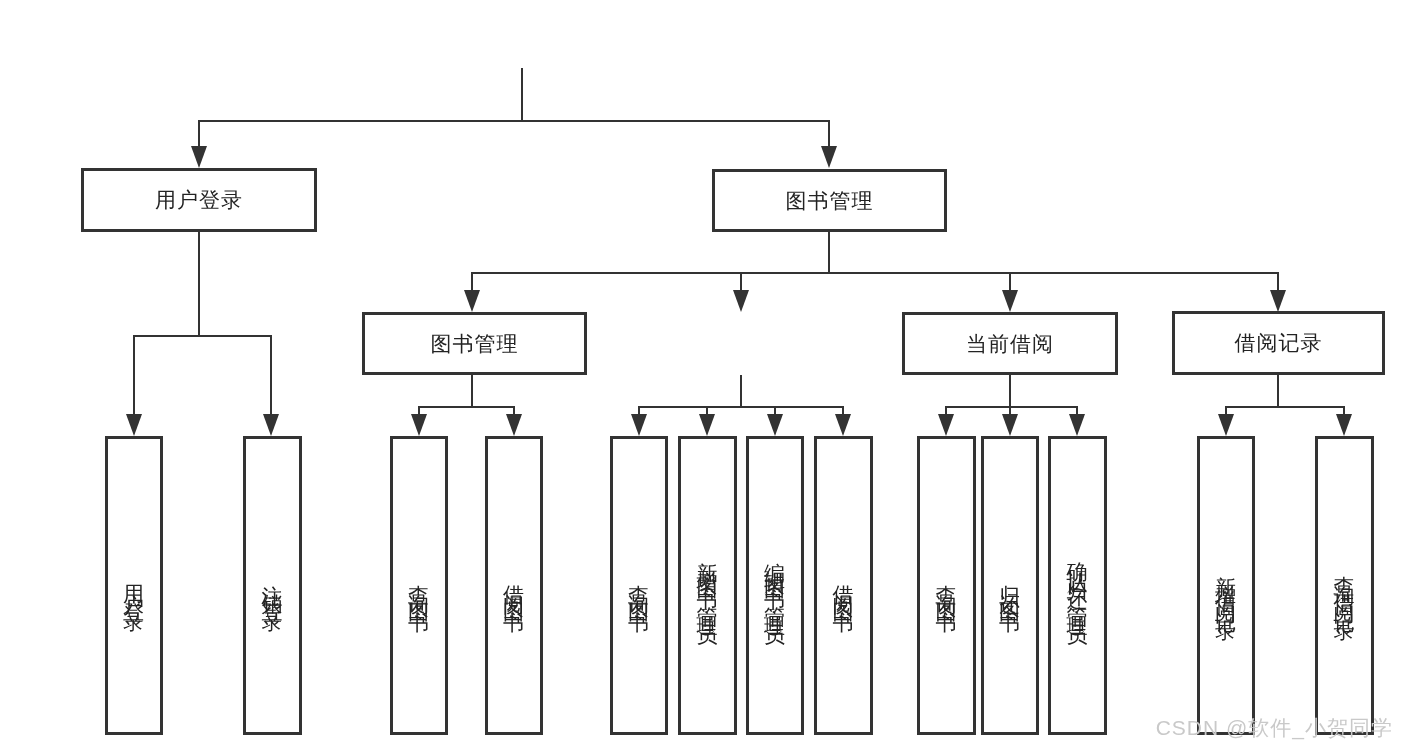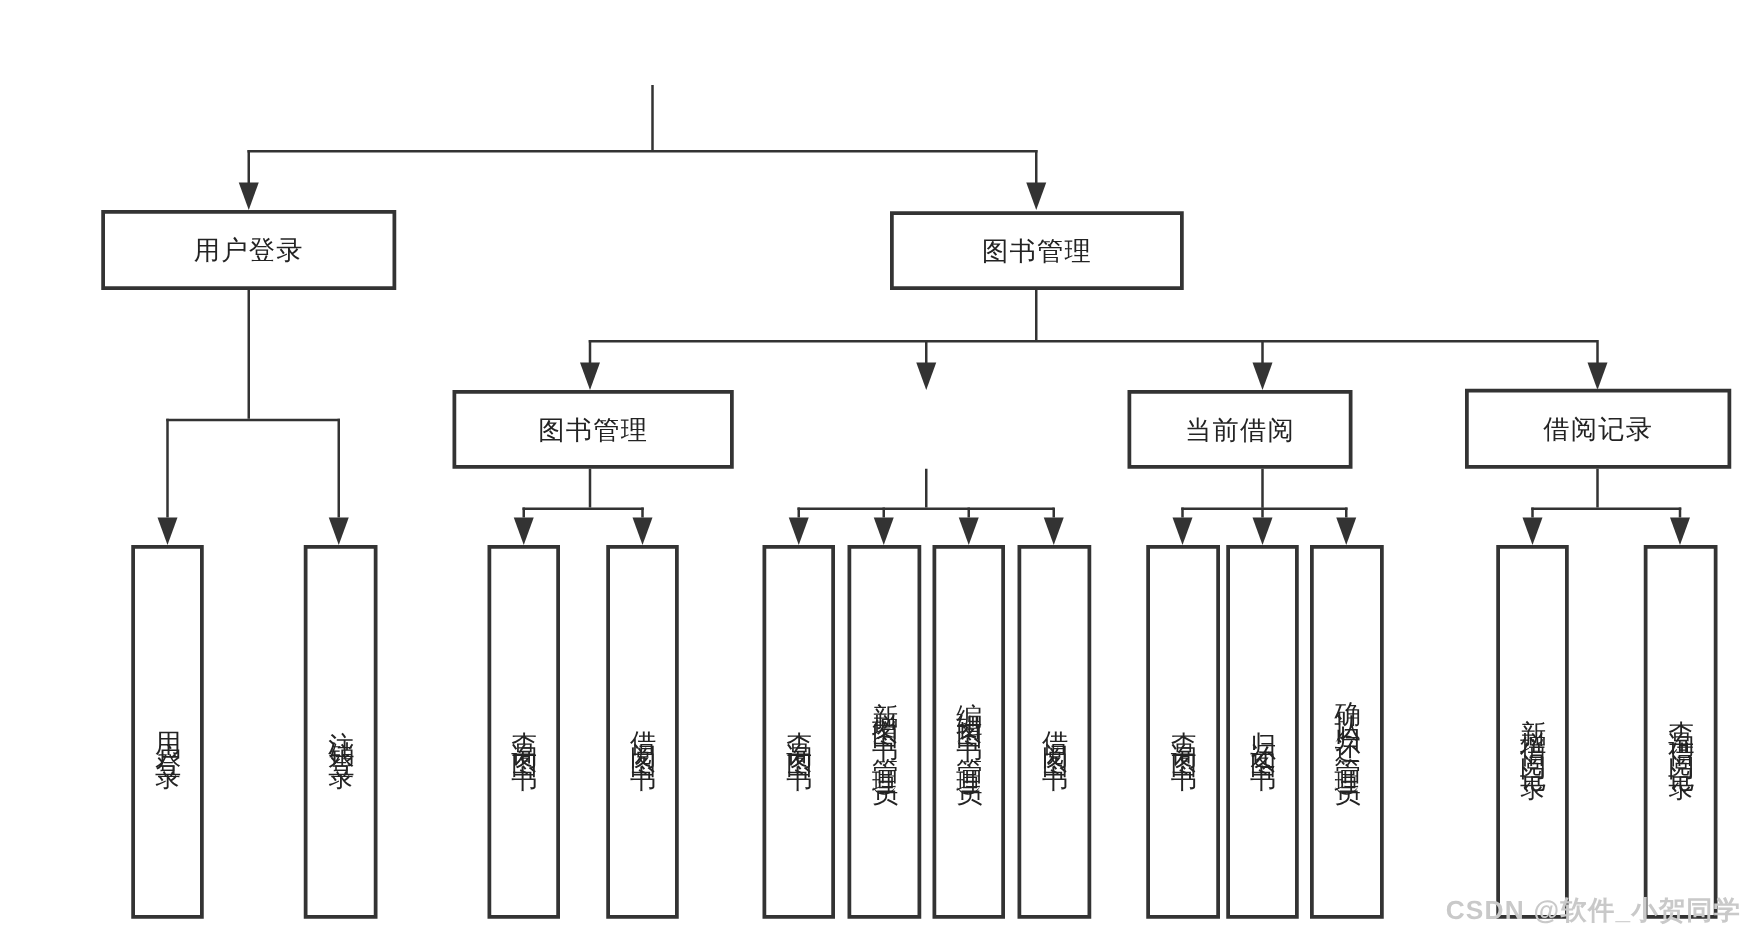--- a/index.html
+++ b/index.html
@@ -18,21 +18,21 @@
   }
   .hline{position:absolute;height:2px;background:var(--line,#333333);}
   .vline{position:absolute;width:2px;background:var(--line,#333333);}
   .arrow{
     position:absolute;width:0;height:0;
     border-left:8px solid transparent;border-right:8px solid transparent;
     border-top:22px solid var(--line,#333333);
   }
   .watermark{
     position:absolute;right:12px;bottom:5px;z-index:5;
-    font-size:21px;color:var(--watermark,#c9c9c9);letter-spacing:1px;font-weight:bold;
+    font-size:21px;color:var(--watermark,#c9c9c9);letter-spacing:1px;
   }
 </style>
 </head>
 <body>
 
 <div class="canvas">
 
 
   <div>
     <div class="vline" style="left:521px;top:68px;height:52px"></div>
@@ -62,21 +62,21 @@
     <div class="arrow" style="left:464px;top:290px"></div>
     <div class="vline" style="left:740px;top:272px;height:20px"></div>
     <div class="arrow" style="left:733px;top:290px"></div>
     <div class="vline" style="left:1009px;top:272px;height:20px"></div>
     <div class="arrow" style="left:1002px;top:290px"></div>
     <div class="vline" style="left:1277px;top:272px;height:20px"></div>
     <div class="arrow" style="left:1270px;top:290px"></div>
   </div>
 
   <div class="box" style="left:362px;top:312px;width:225px;height:63px">图书管理</div>
-  <div class="box" style="left:902px;top:312px;width:180px;height:63px">当前借阅</div>
+  <div class="box" style="left:902px;top:312px;width:216px;height:63px">当前借阅</div>
   <div class="box" style="left:1172px;top:311px;width:213px;height:64px">借阅记录</div>
 
   <div>
     <div class="vline" style="left:471px;top:375px;height:31px"></div>
     <div class="hline" style="left:418px;top:406px;width:97px"></div>
     <div class="vline" style="left:418px;top:406px;height:8px"></div>
     <div class="arrow" style="left:411px;top:414px"></div>
     <div class="vline" style="left:513px;top:406px;height:8px"></div>
     <div class="arrow" style="left:506px;top:414px"></div>
   </div>

